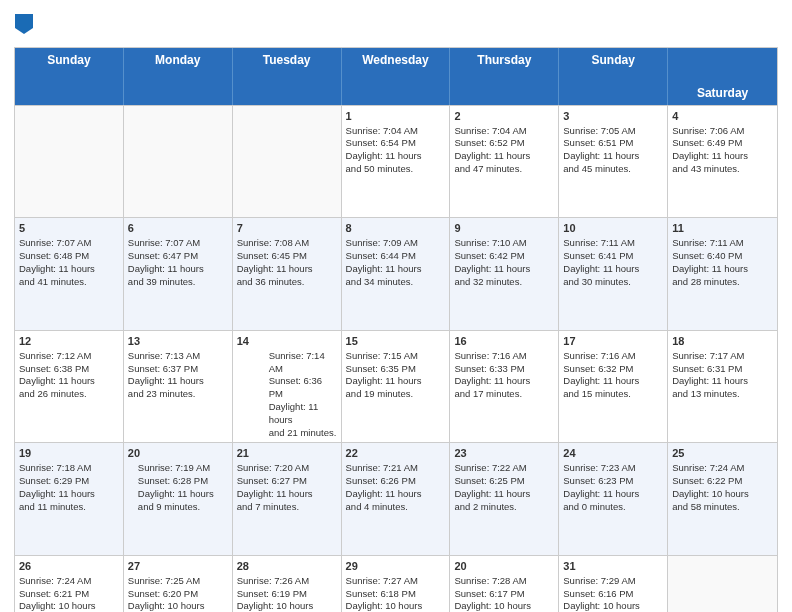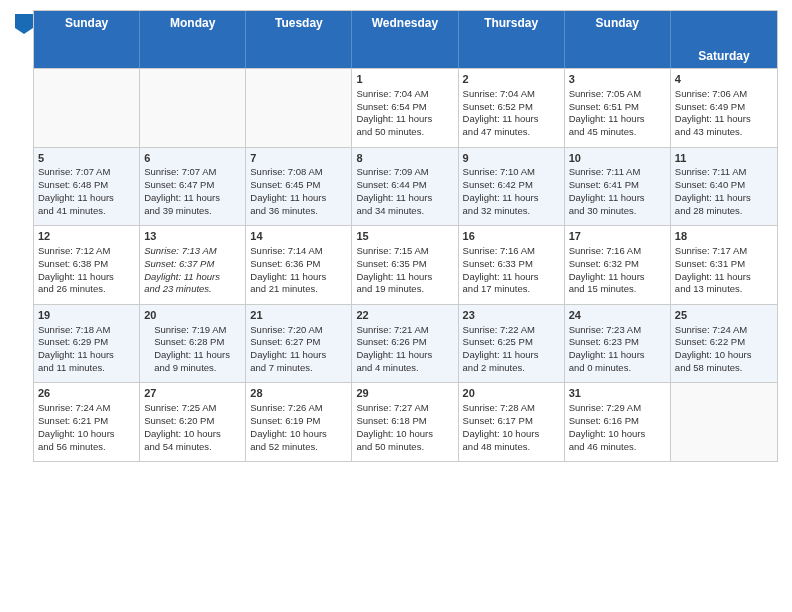--- a/index.html
+++ b/index.html
@@ -8,21 +8,21 @@
       height: 612px;
       font-family: Arial, sans-serif;
       background: #fff;
       overflow: hidden;
     }
     .page {
       width: 792px;
       height: 472px;
       padding: 10px 14px;
       display: flex;
-      flex-direction: row;
+      flex-direction: column;
     }
     .header {
       display: flex;
       justify-content: space-between;
       align-items: flex-start;
       margin-bottom: 8px;
     }
     .logo {
       display: flex;
       align-items: center;
@@ -221,28 +221,28 @@
         <div class="cal-row">
           <div class="cal-cell">
             <div class="day-number">12</div>
             <div style="white-space: pre-line;">Sunrise: 7:12 AM
 Sunset: 6:38 PM
 Daylight: 11 hours
 and 26 minutes.</div>
           </div>
           <div class="cal-cell">
             <div class="day-number">13</div>
-            <div style="white-space: pre-line; font-style: italic;">Sunrise: 7:13 AM
+            <div style="white-space: pre-line;">Sunrise: 7:13 AM
 Sunset: 6:37 PM
 Daylight: 11 hours
 and 23 minutes.</div>
           </div>
           <div class="cal-cell">
             <div class="day-number">14</div>
-            <div style="white-space: pre-line;">Sunrise: 7:14 AM
+            <div style="white-space: pre-line; margin-left: 32px;">Sunrise: 7:14 AM
 Sunset: 6:36 PM
 Daylight: 11 hours
 and 21 minutes.</div>
           </div>
           <div class="cal-cell">
             <div class="day-number">15</div>
             <div style="white-space: pre-line;">Sunrise: 7:15 AM
 Sunset: 6:35 PM
 Daylight: 11 hours
 and 19 minutes.</div>

